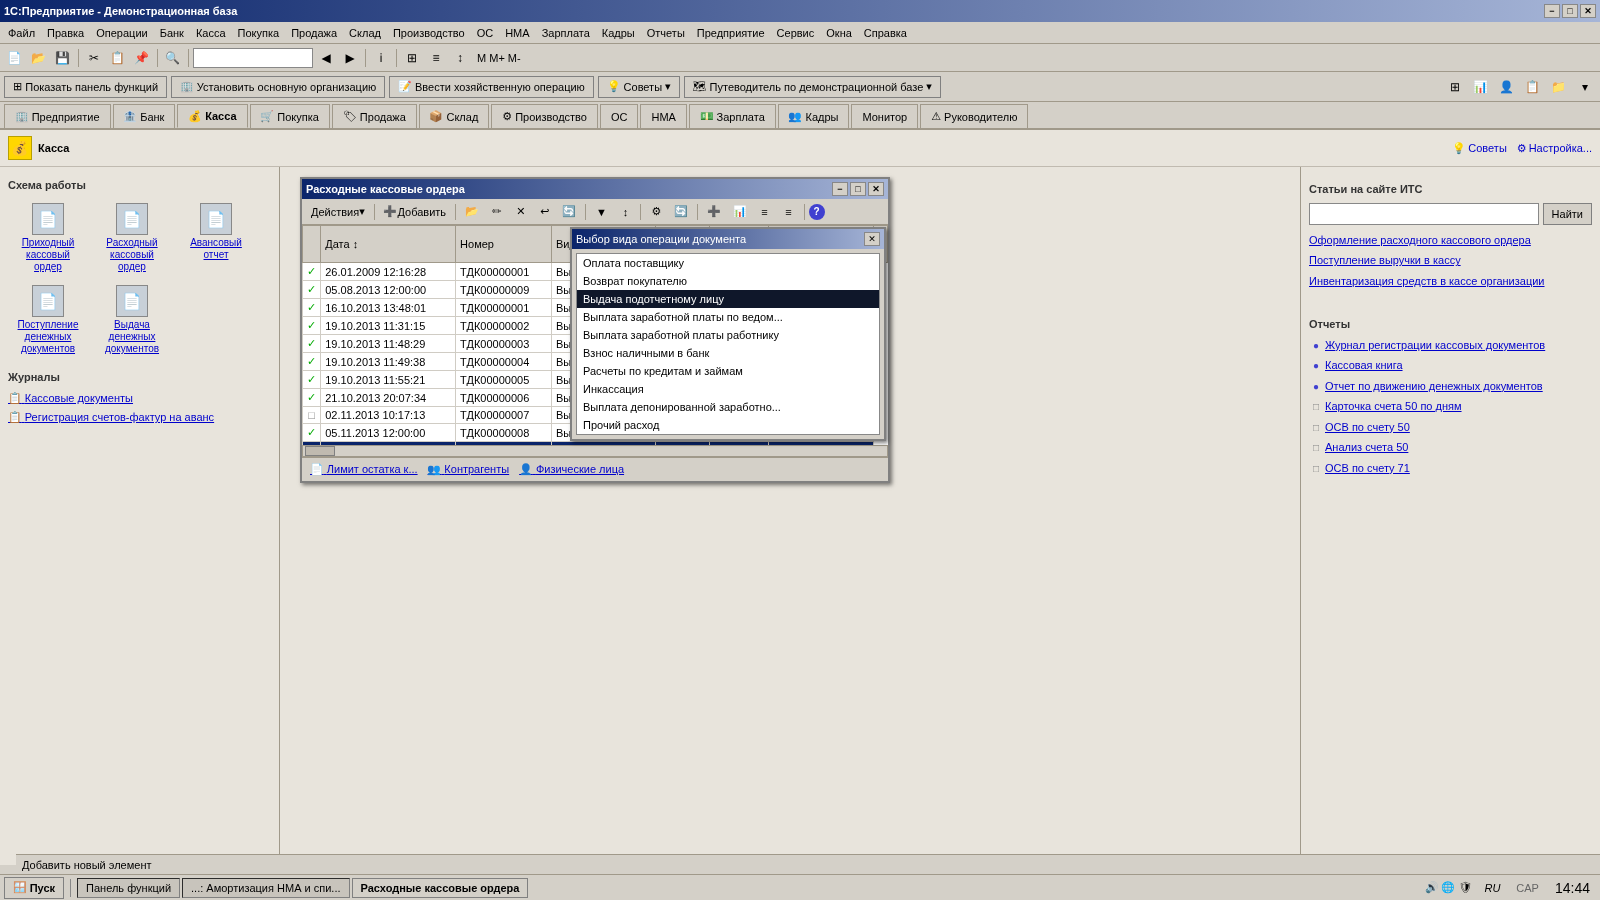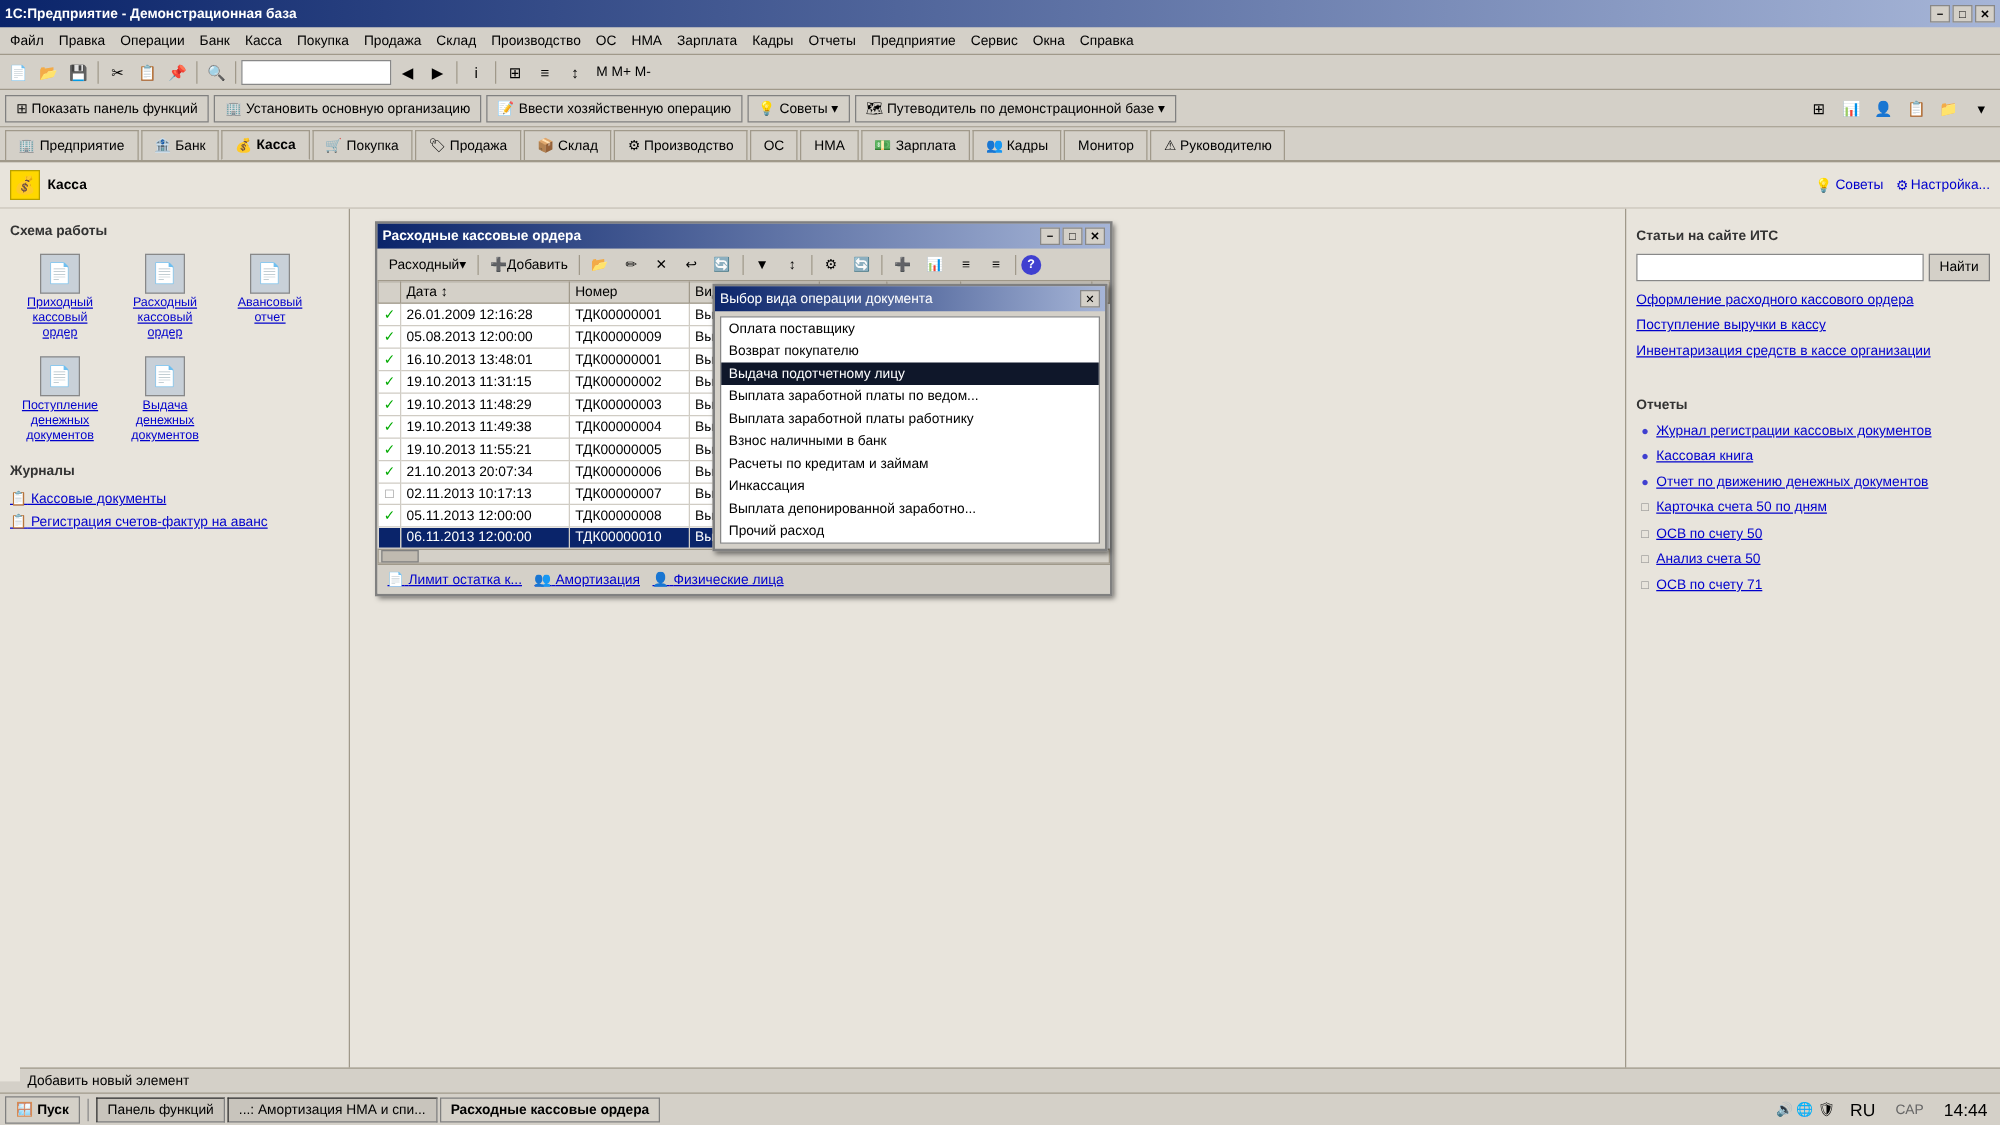--- a/index.html
+++ b/index.html
@@ -296,21 +296,21 @@
     .doc-tb-sep { width: 1px; height: 16px; background: #a0998a; margin: 0 2px; }
     .doc-table {
       width: 100%;
       background: white;
       border-collapse: collapse;
       font-size: 11px;
     }
     .doc-table th {
       background: #d4d0c8;
       border: 1px solid #a0998a;
-      padding: 2px 4px;
+      padding: 12px 4px;
       text-align: left;
       font-weight: normal;
     }
     .doc-table td {
       border: 1px solid #d0ccc4;
       padding: 2px 4px;
       white-space: nowrap;
       overflow: hidden;
     }
     .doc-table tr.selected td { background: #0a246a; color: white; }
@@ -421,22 +421,23 @@
       font-weight: bold;
     }
     .taskbar-right {
       margin-left: auto;
       display: flex;
       align-items: center;
       gap: 6px;
     }
     .taskbar-lang {
       padding: 2px 6px;
-      font-size: 14px;
-      background: #d4d0c8;
+      font-size: 11px;
+      background: #d4d0c8;
+      font-style: italic;
     }
     .taskbar-cap {
       padding: 2px 4px;
       font-size: 11px;
       color: #666;
     }
     .taskbar-time {
       padding: 2px 6px;
       font-size: 14px;
     }
@@ -691,21 +692,21 @@
       <div class="doc-title-bar">
         <span>Расходные кассовые ордера</span>
         <div class="doc-title-controls">
           <div class="title-btn">−</div>
           <div class="title-btn">□</div>
           <div class="title-btn">✕</div>
         </div>
       </div>
       <div class="doc-tb">
         <div class="doc-tb-btn">
-          <span>Расходный</span>
+          <span>Действия</span>
           <span>▾</span>
         </div>
         <div class="doc-tb-sep"></div>
         <div class="doc-tb-btn">
           <span>➕</span>
           <span>Добавить</span>
         </div>
         <div class="doc-tb-sep"></div>
         <div class="doc-tb-btn">📂</div>
         <div class="doc-tb-btn">✏</div>
@@ -859,21 +860,21 @@
       <div class="scrollbar-h">
         <div class="scrollbar-thumb"></div>
       </div>
       <div class="doc-footer">
         <a class="sidebar-link" style="margin-bottom:0;">
           <span>📄</span>
           <span>Лимит остатка к...</span>
         </a>
         <a class="sidebar-link" style="margin-bottom:0;">
           <span>👥</span>
-          <span>Амортизация</span>
+          <span>Контрагенты</span>
         </a>
         <a class="sidebar-link" style="margin-bottom:0;">
           <span>👤</span>
           <span>Физические лица</span>
         </a>
       </div>
     </div>
 
     <div class="sel-dialog">
       <div class="sel-title-bar">

